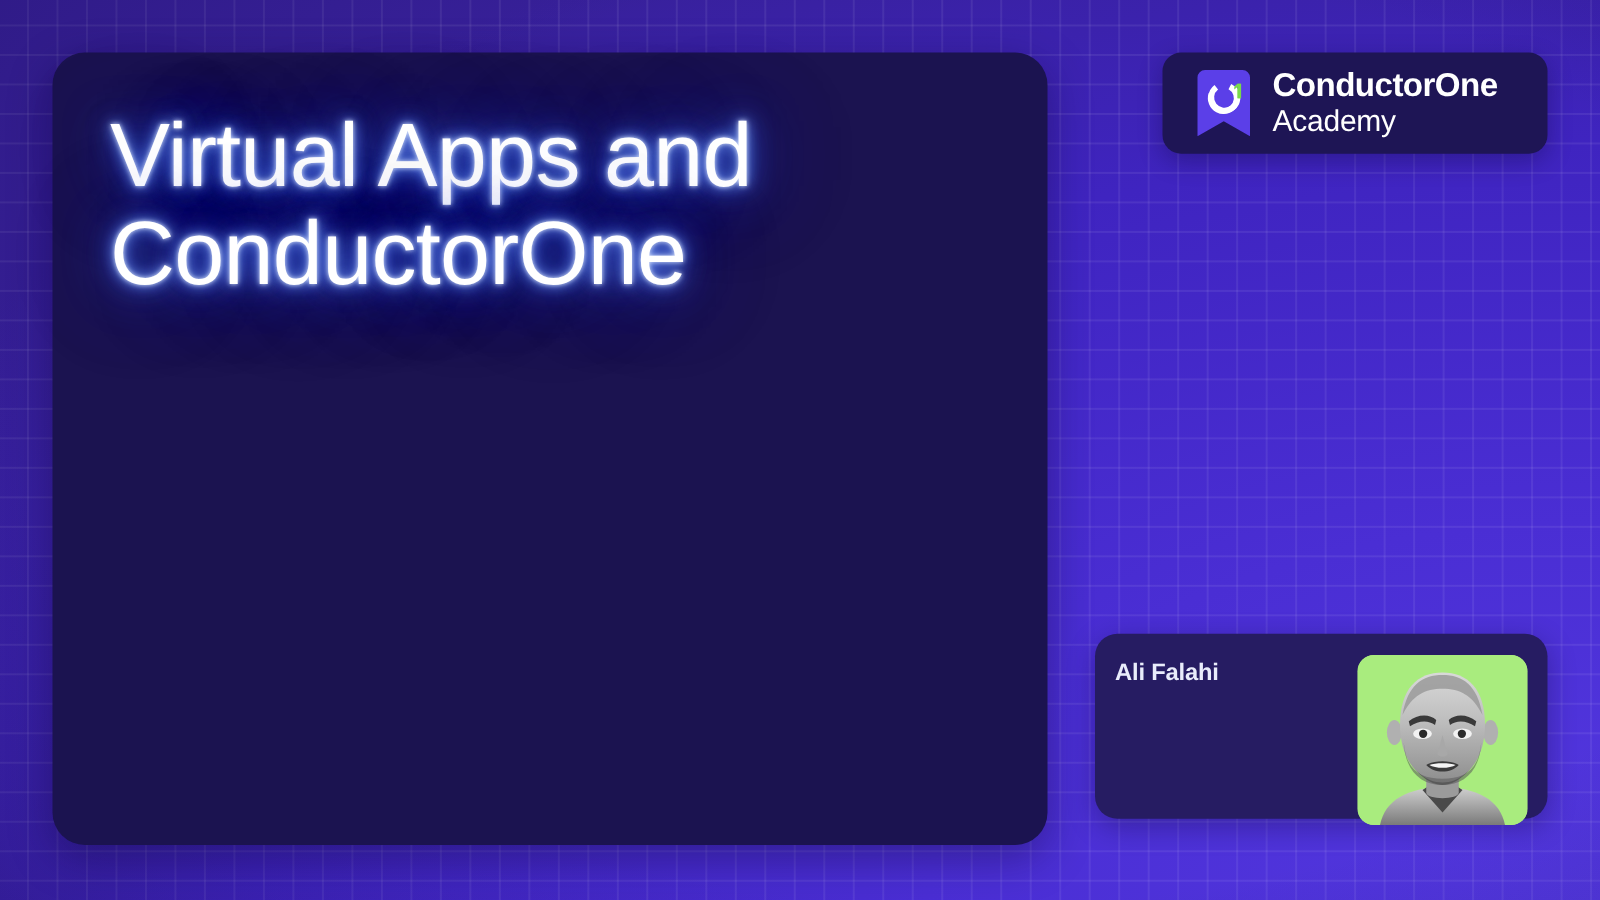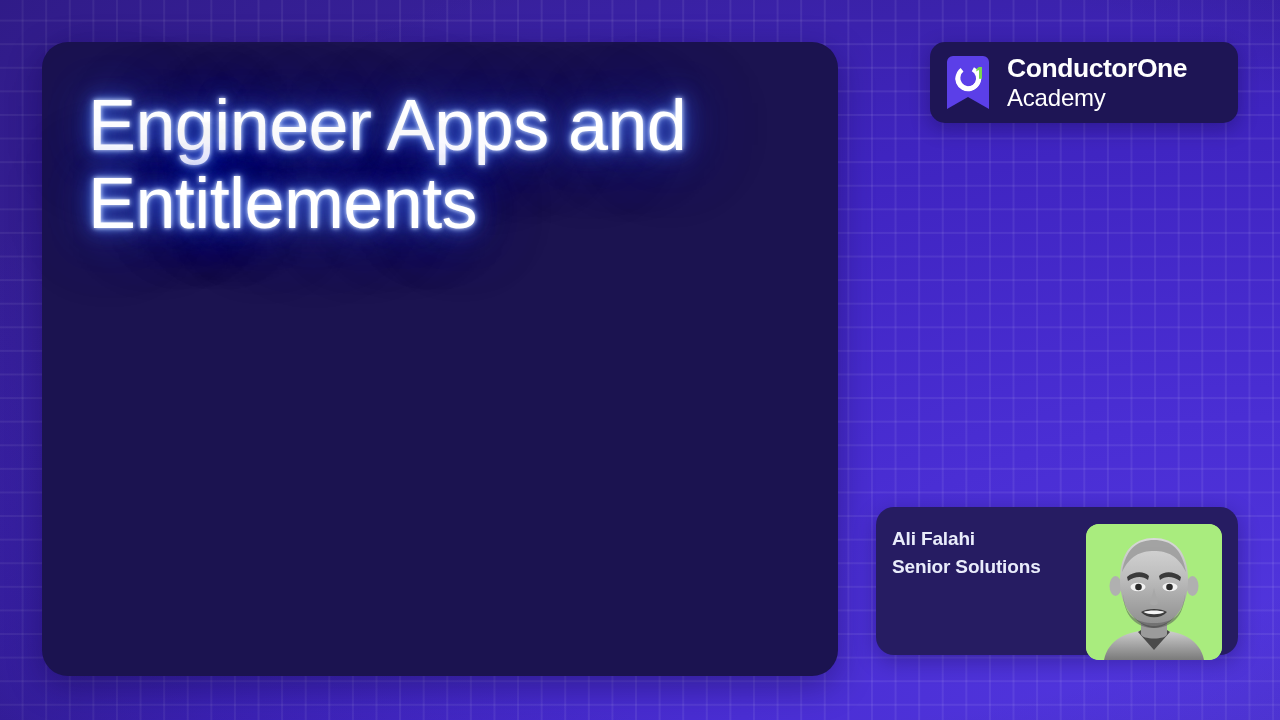--- a/index.html
+++ b/index.html
@@ -75,21 +75,21 @@
   .brand-card {
     position: absolute;
     left: 930px;
     top: 42px;
     width: 308px;
     height: 81px;
     background: #1e1555;
     border-radius: 15px;
     display: flex;
     align-items: center;
-    padding-left: 13px;
+    padding-left: 24px;
     box-sizing: border-box;
     box-shadow: 0 6px 20px rgba(12,5,50,0.32);
   }
   .brand-mark {
     width: 50px;
     height: 53px;
     flex: 0 0 auto;
     margin-right: 14px;
     display: block;
   }
@@ -154,42 +154,41 @@
 </head>
 <body>
 
 <div id="stage">
 
   <div class="bg-gradient"></div>
   <div class="bg-grid"></div>
   <div class="bg-vignette"></div>
 
   <div class="title-card">
-    <h1 class="title-text">Engineer Apps and Entitlements</h1>
+    <h1 class="title-text">Virtual Apps and ConductorOne</h1>
   </div>
 
   <div class="brand-card">
     <svg class="brand-mark" viewBox="0 0 50 53">
       <path d="M4 6 A6 6 0 0 1 10 0 L40 0 A6 6 0 0 1 46 6 L46 53 L25 41 L4 53 Z" fill="#5b3fe8"></path>
       <path d="M25.5 11.5 A10.5 10.5 0 1 0 36 22 L36 20" fill="none" stroke="#ffffff" stroke-width="4.6" stroke-linecap="butt" transform="rotate(-38 25.5 22)"></path>
       <circle cx="25" cy="22.5" r="10.4" fill="none" stroke="#ffffff" stroke-width="4.6" stroke-dasharray="47 22" transform="rotate(-62 25 22.5)"></circle>
       <path d="M33.6 13.2 L36.1 13.2 L36.1 22.6 L38.7 22.6 L38.7 13.2 L38.7 11.0 L36.1 11.0 Z" fill="#79d94a"></path>
       <rect x="36.0" y="11.0" width="2.9" height="11.6" fill="#79d94a"></rect>
       <path d="M36.1 11.0 L33.4 13.4 L33.4 15.6 L36.1 13.4 Z" fill="#79d94a"></path>
     </svg>
     <div class="brand-words">
       <span class="brand-line1">ConductorOne</span>
       <span class="brand-line2">Academy</span>
     </div>
   </div>
 
   <div class="speaker-card">
     <div class="speaker-name-block">
       <div class="speaker-line">Ali Falahi</div>
-      <div class="speaker-line">Senior Solutions</div>
     </div>
 
     <div class="speaker-photo">
       <svg viewBox="0 0 136 136">
         <defs>
           <linearGradient id="skin" x1="0" y1="0" x2="0" y2="1">
             <stop offset="0%" stop-color="#d9d9d9"></stop>
             <stop offset="45%" stop-color="#bdbdbd"></stop>
             <stop offset="100%" stop-color="#8e8e8e"></stop>
           </linearGradient>

